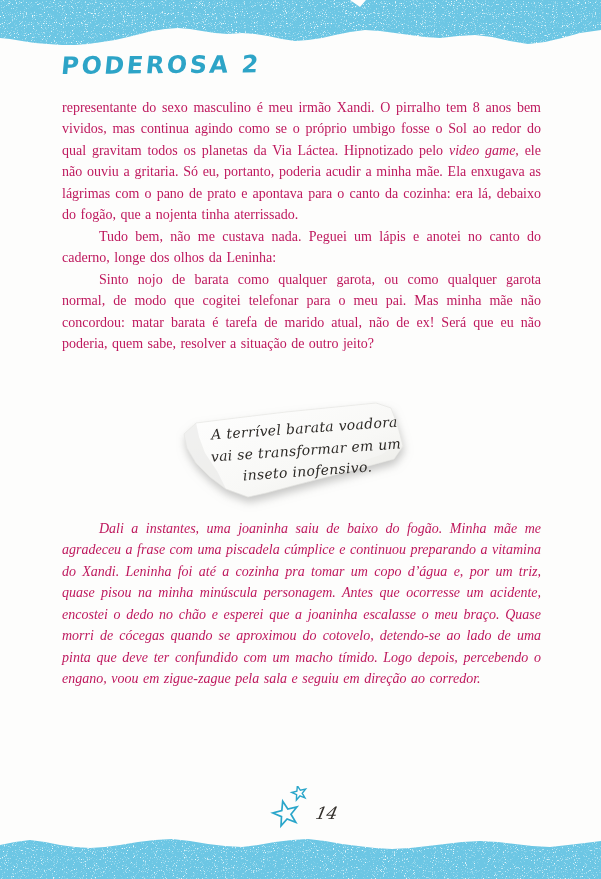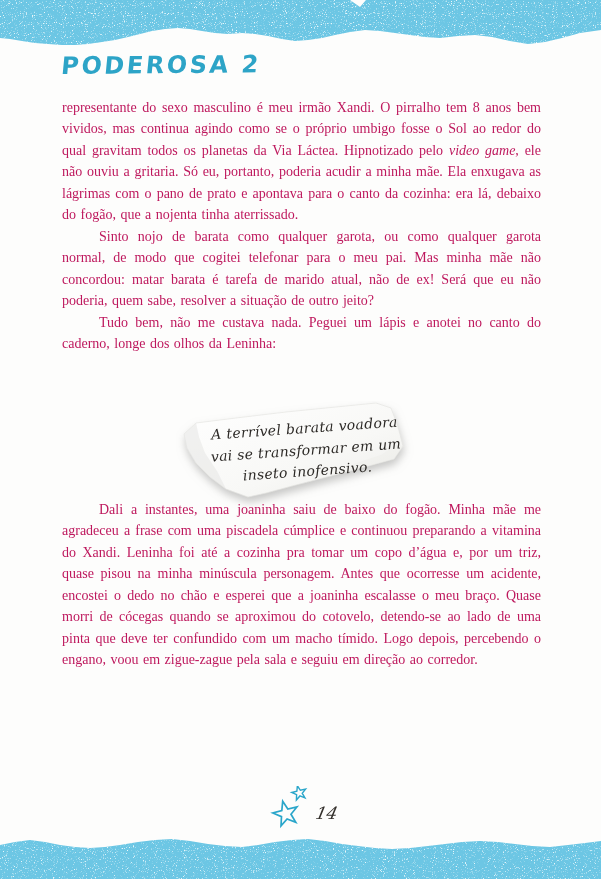--- a/index.html
+++ b/index.html
@@ -22,21 +22,21 @@
     font-weight:700; font-size:24px; letter-spacing:2.5px;
     color:#2da4c7; transform:skewX(-6deg) rotate(-0.5deg);
     transform-origin:left bottom;
   }
   .textblock {
     position:absolute; left:62px; width:479px;
     color:#be185d; font-size:14px; line-height:21.45px;
     text-align:justify; word-spacing:1px;
   }
   .block1 { top:97px; }
-  .block2 { top:499px; }
+  .block2 { top:518px;font-style:italic; }
   .textblock p { margin:0; text-indent:37px; }
   .textblock p.noindent { text-indent:0; }
   .textblock em { font-style:italic; }
   .note-wrap {
     position:absolute; top:401px; left:0; width:601px;
     display:flex; justify-content:center;
   }
   .note-fig { position:relative; width:250px; height:116px; margin:0; }
   .note-fig svg { position:absolute; left:0; top:0; }
   .note-text {
@@ -80,22 +80,22 @@
       <rect width="601" height="52" fill="#6cc6e4"></rect>
       <rect width="601" height="52" filter="url(#speckT2)" opacity="0.7"></rect>
       <rect width="601" height="52" filter="url(#speckT1)" opacity="0.85"></rect>
     </g>
   </svg>
 
   <h1 class="chapter-title">PODEROSA 2</h1>
 
   <main class="textblock block1">
     <p class="noindent"><span>representante do sexo masculino é meu irmão Xandi. O pirralho tem 8 anos bem vividos, mas continua agindo como se o próprio umbigo fosse o Sol ao redor do qual gravitam todos os planetas da Via Láctea. Hipnotizado pelo </span><em>video game</em><span>, ele não ouviu a gritaria. Só eu, portanto, poderia acudir a minha mãe. Ela enxugava as lágrimas com o pano de prato e apontava para o canto da cozinha: era lá, debaixo do fogão, que a nojenta tinha aterrissado.</span></p>
+    <p>Tudo bem, não me custava nada. Peguei um lápis e anotei no canto do caderno, longe dos olhos da Leninha:</p>
     <p>Sinto nojo de barata como qualquer garota, ou como qualquer garota normal, de modo que cogitei telefonar para o meu pai. Mas minha mãe não concordou: matar barata é tarefa de marido atual, não de ex! Será que eu não poderia, quem sabe, resolver a situação de outro jeito?</p>
-    <p>Tudo bem, não me custava nada. Peguei um lápis e anotei no canto do caderno, longe dos olhos da Leninha:</p>
   </main>
 
   <div class="note-wrap">
     <figure class="note-fig">
       <svg width="250" height="116" viewBox="0 0 250 116" aria-hidden="true">
         <defs>
           <linearGradient id="paperG" x1="0" y1="0" x2="1" y2="1">
             <stop offset="0" stop-color="#ffffff"></stop>
             <stop offset="0.6" stop-color="#f8f8f6"></stop>
             <stop offset="1" stop-color="#ecece9"></stop>

